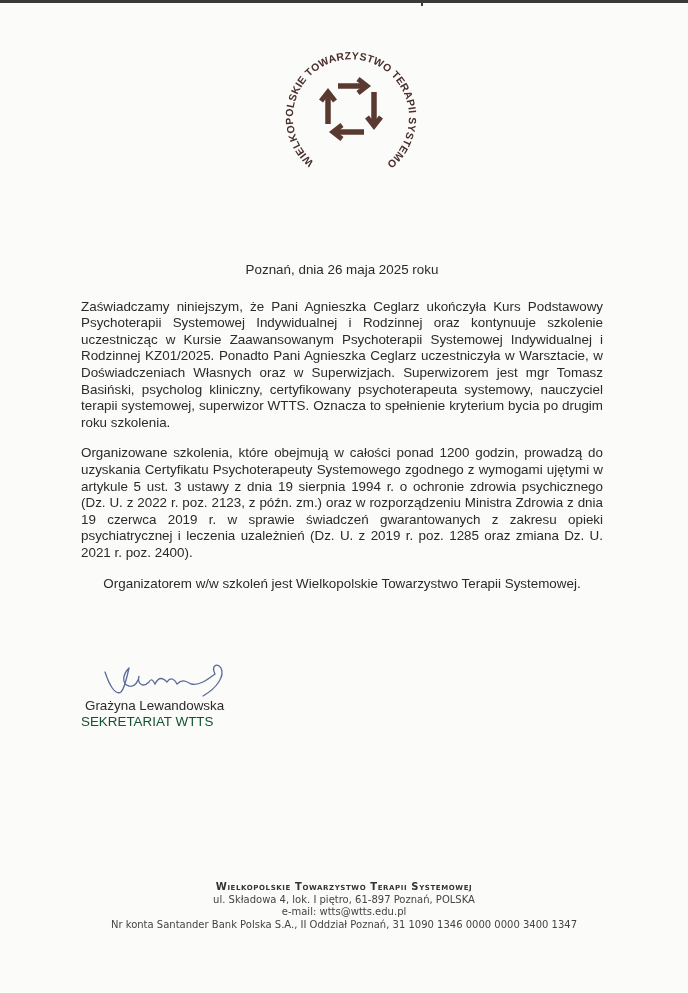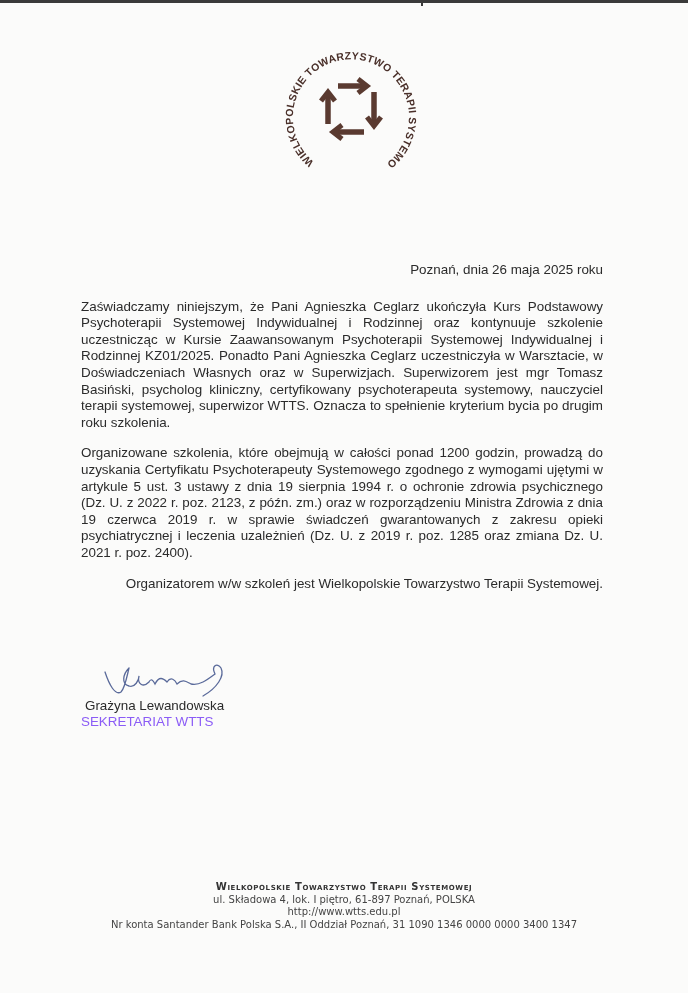--- a/index.html
+++ b/index.html
@@ -18,31 +18,31 @@
     position: absolute; left: 421px; top: 2px; width: 2px; height: 4px; background: #3a3a3a;
   }
   .logo {
     position: absolute; left: 276px; top: 34px; width: 150px; height: 150px;
   }
   .letter {
     position: absolute; left: 81px; top: 262px; width: 522px;
     font-size: 13.4px; line-height: 16.6px; color: #2b2b2b;
   }
   .letter p { margin: 0 0 14px 0; text-align: justify; }
-  .letter p.left { text-align: right; }
+  .letter p.left { text-align: center; }
   .date-line { margin-bottom: 20px !important; }
   .signature-area {
     position: absolute; left: 81px; top: 662px; width: 260px; height: 80px;
   }
   .signature-svg { position: absolute; left: 18px; top: 0; width: 160px; height: 40px; }
   .signer-name {
     position: absolute; left: 4px; top: 36px; font-size: 13.4px; line-height: 16px; color: #2b2b2b;
   }
   .signer-role {
-    position: absolute; left: 0; top: 52px; font-size: 13.4px; line-height: 16px; color: #8b5cf6;
+    position: absolute; left: 0; top: 52px; font-size: 13.4px; line-height: 16px; color: #14532d;
   }
   .footer {
     position: absolute; left: 0; top: 880px; width: 688px; text-align: center;
     font-family: "DejaVu Sans", sans-serif; color: #3a3a3a;
   }
   .footer-org {
     font-size: 10px; font-weight: bold; letter-spacing: 0.6px; font-variant: small-caps;
     line-height: 14px; color: #333;
   }
   .footer-line { font-size: 10px; line-height: 12.3px; color: #444; }
@@ -86,15 +86,15 @@
   <svg class="signature-svg" viewBox="0 0 160 40">
     <path d="M6,10 C10,22 16,34 22,30 C26,26 28,14 30,6 M30,6 C24,12 22,22 30,24 C36,26 40,18 40,14 C38,22 44,26 50,20 C52,16 54,18 56,22 C60,14 64,16 68,20 C72,14 76,18 78,22 C84,16 88,20 92,22 C100,24 108,18 116,12 C112,4 118,0 122,6 C126,14 118,26 104,34" stroke="#5a6a9a" stroke-width="1.3" fill="none" stroke-linecap="round"></path>
   </svg>
   <div class="signer-name">Grażyna Lewandowska</div>
   <div class="signer-role">SEKRETARIAT WTTS</div>
 </div>
 
 <div class="footer">
   <div class="footer-org">Wielkopolskie Towarzystwo Terapii Systemowej</div>
   <div class="footer-line">ul. Składowa 4, lok. I piętro, 61-897 Poznań, POLSKA</div>
-  <div class="footer-line">http://www.wtts.edu.pl</div>
+  <div class="footer-line">e-mail: wtts@wtts.edu.pl</div>
   <div class="footer-line">Nr konta Santander Bank Polska S.A., II Oddział Poznań, 31 1090 1346 0000 0000 3400 1347</div>
 </div>
 
 </body></html>

